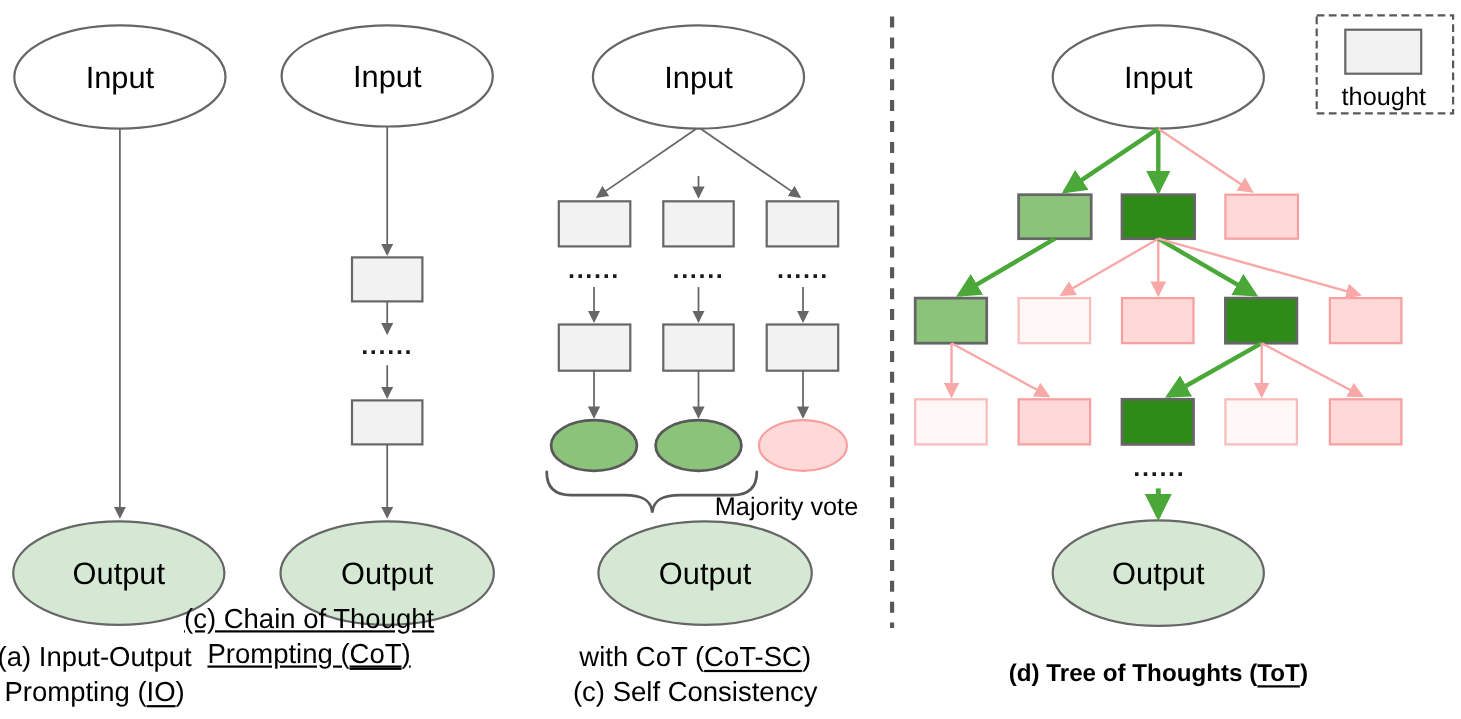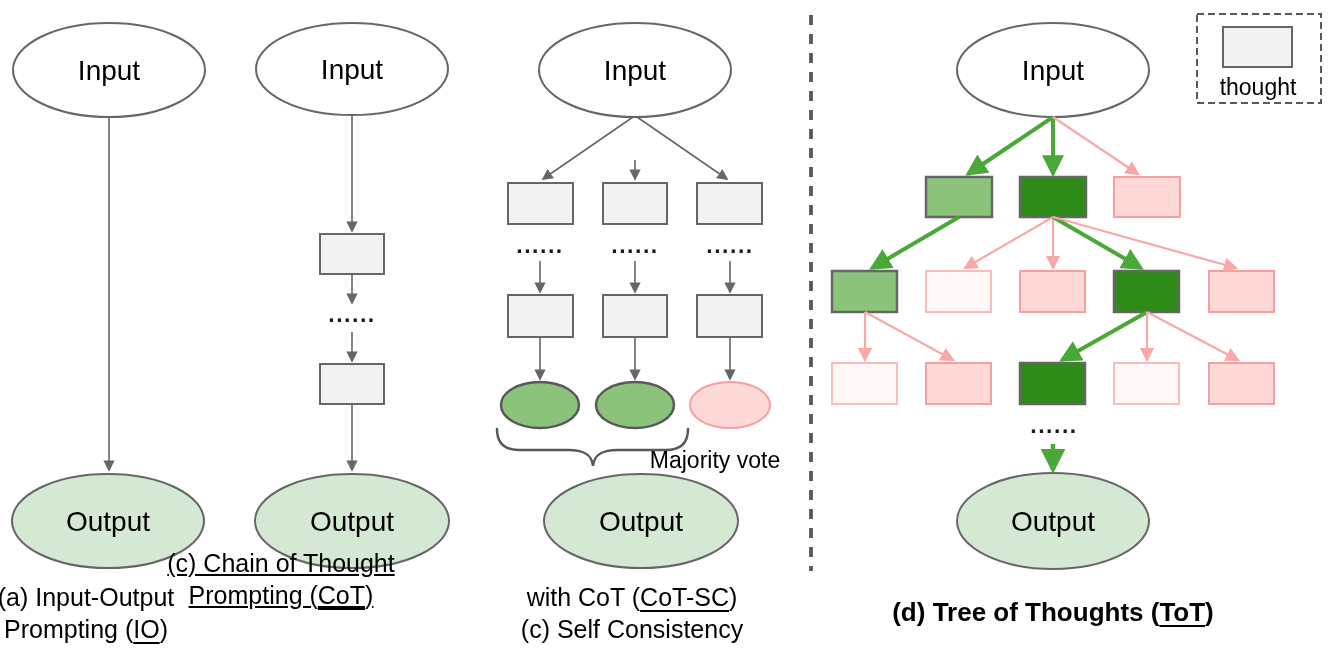--- a/index.html
+++ b/index.html
@@ -7,21 +7,21 @@
          font-family:"Liberation Sans",sans-serif;}
   #fig{position:absolute;left:0;top:0;}
   text{font-family:"Liberation Sans",sans-serif;}
   .nlabel{font-size:28px;text-anchor:middle;fill:#000;}
   .dots{font-size:23px;font-weight:700;letter-spacing:1.5px;text-anchor:middle;fill:#1a1a1a;}
   .mv{font-size:23px;text-anchor:middle;fill:#000;}
   .lgt{font-size:23px;text-anchor:middle;fill:#000;}
   #captions{position:absolute;left:0;top:0;width:100%;height:100%;pointer-events:none;}
   .caption{position:absolute;transform:translateX(-50%);text-align:center;font-size:25px;
            line-height:32px;color:#000;white-space:nowrap;}
-  .caption.bold{font-weight:700;font-size:26px;}
+  .caption.bold{font-weight:700;font-size:22px;}
   .und{text-decoration:underline;text-underline-offset:4px;text-decoration-thickness:2px;}
 </style>
 </head>
 <body>
 
 <div id="stage">
   <svg id="fig" width="1328" height="654" viewBox="0 0 1328 654">
       <defs>
         <marker id="ah-gray" viewBox="0 0 10 10" refX="8.5" refY="5" markerWidth="7" markerHeight="7" orient="auto-start-reverse">
           <path d="M 0 0 L 10 5 L 0 10 z" fill="#666666"></path>

